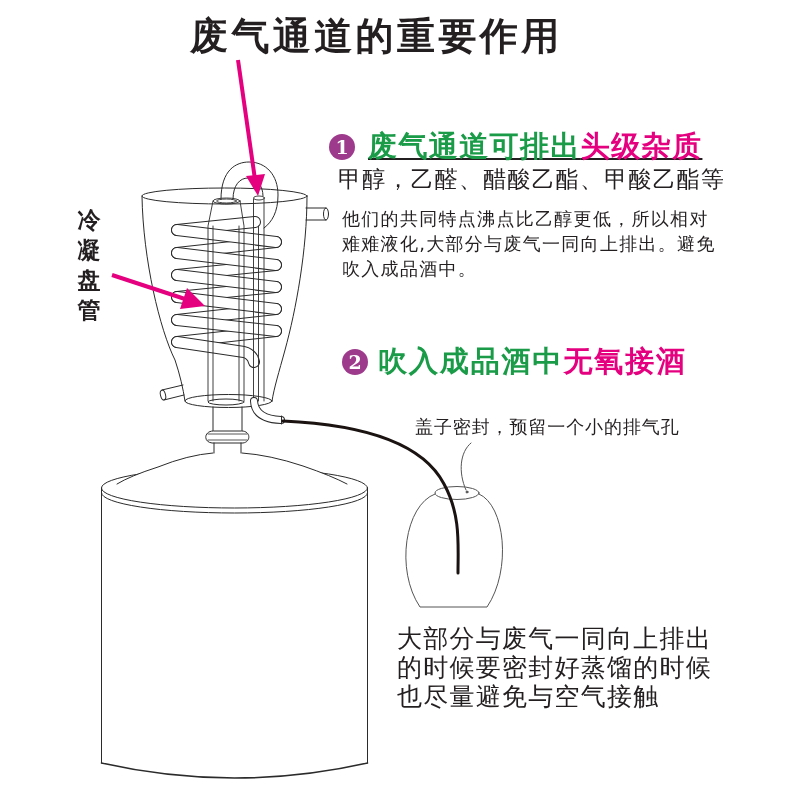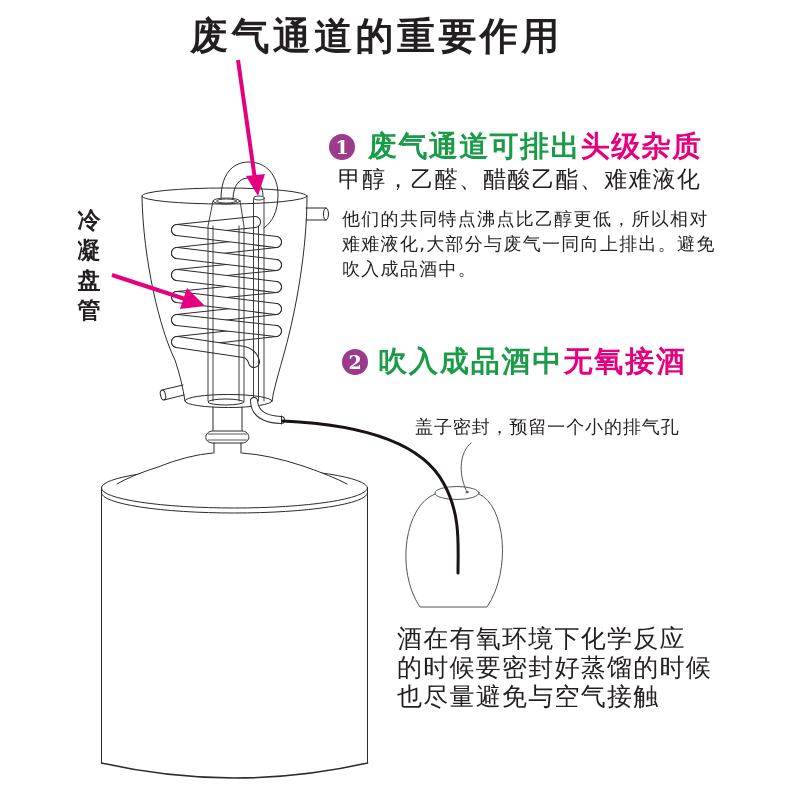--- a/index.html
+++ b/index.html
@@ -11,21 +11,21 @@
        font-family:"DejaVu Sans","Liberation Sans",sans-serif;color:var(--text);}
   svg.art{position:absolute;left:0;top:0;z-index:0;}
   .t{position:absolute;z-index:1;white-space:nowrap;line-height:1;}
   .title{left:190px;top:17px;font-size:38px;font-weight:bold;letter-spacing:3.4px;}
   .coil-label{position:absolute;z-index:1;left:74px;top:205px;width:30px;text-align:center;
        font-size:23px;font-weight:bold;line-height:30px;word-break:break-all;white-space:normal;}
   .badge{position:absolute;z-index:1;width:26px;height:26px;border-radius:50%;
        background:var(--badge);color:#fff;font-family:"DejaVu Serif",serif;font-weight:bold;
        font-size:19px;line-height:26px;text-align:center;}
   .heading{font-size:29px;font-weight:bold;}
-  .h1{left:368px;top:132px;letter-spacing:1.4px;}
+  .h1{left:368px;top:132px;letter-spacing:1.4px;text-decoration:underline;}
   .h2{left:378px;top:347px;letter-spacing:1.9px;}
   .green{color:var(--heading_green);}
   .hl{color:var(--highlight);}
   .compounds{left:338px;top:168px;font-size:23px;letter-spacing:1.2px;}
   .explain{position:absolute;z-index:1;left:342px;top:206px;font-size:18px;letter-spacing:1.3px;line-height:25px;}
   .explain div,.bottom-text div{white-space:nowrap;}
   .note{left:415px;top:418px;font-size:18px;letter-spacing:0.9px;}
   .bottom-text{position:absolute;z-index:1;left:397px;top:624px;font-size:25px;letter-spacing:1.25px;line-height:29px;}
   .bottom-text .indent{padding-left:25px;}
 </style>
@@ -122,30 +122,30 @@
 </svg>
 
 <div class="t title">废气通道的重要作用</div>
 
 <div class="coil-label">冷凝盘管</div>
 
 <div class="badge" style="left:329px;top:134px;">1</div>
 <div class="t heading h1">
   <span class="green">废气通道可排出</span><span class="hl">头级杂质</span>
 </div>
-<div class="t compounds">甲醇，乙醛、醋酸乙酯、难难液化</div>
+<div class="t compounds">甲醇，乙醛、醋酸乙酯、甲酸乙酯等</div>
 <div class="explain">
   <div>他们的共同特点沸点比乙醇更低，所以相对</div>
   <div>难难液化,大部分与废气一同向上排出。避免</div>
   <div>吹入成品酒中。</div>
 </div>
 
 <div class="badge" style="left:342px;top:349px;">2</div>
 <div class="t heading h2">
   <span class="green">吹入成品酒中</span><span class="hl">无氧接酒</span>
 </div>
 <div class="t note">盖子密封，预留一个小的排气孔</div>
 
 <div class="bottom-text">
-  <div>酒在有氧环境下化学反应</div>
+  <div>大部分与废气一同向上排出</div>
   <div>的时候要密封好蒸馏的时候</div>
   <div>也尽量避免与空气接触</div>
 </div>
 
 </body></html>

